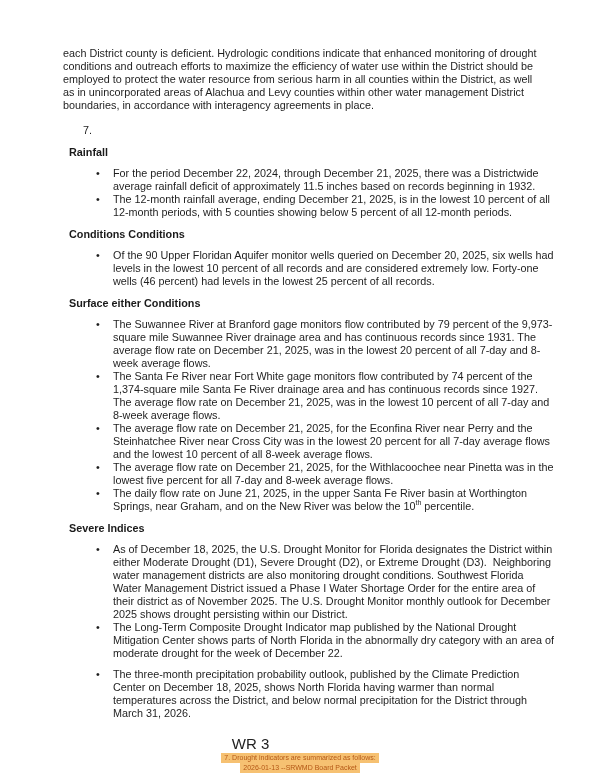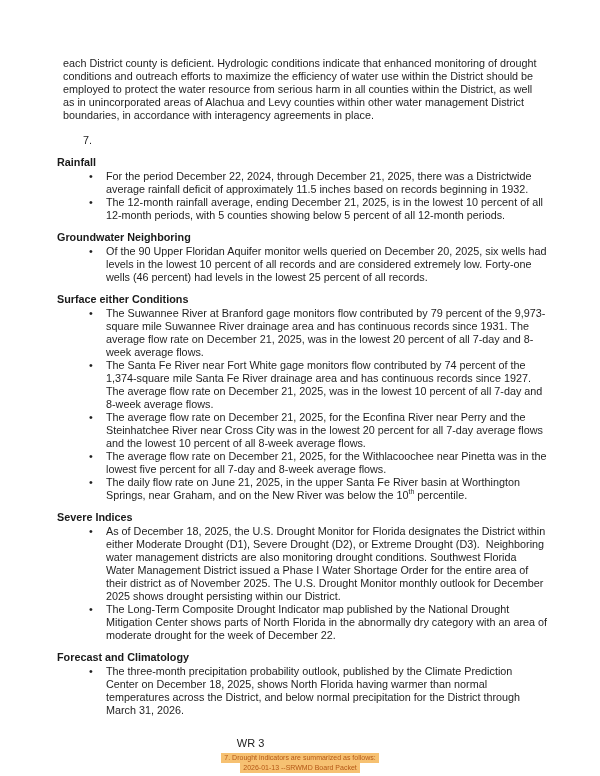--- a/index.html
+++ b/index.html
@@ -12,41 +12,41 @@
     position: relative;
     width: 600px; height: 776px;
     background: #ffffff;
     color: #1e1e1e;
     font-size: 10.8px;
     line-height: 13px;
     overflow: hidden;
   }
   .content {
     position: absolute;
-    top: 57px; left: 53px;
+    top: 47px; left: 53px;
     width: 522px;
   }
   .intro {
     margin: 0 0 0 10px;
     white-space: pre-wrap;
   }
   .item7 {
     display: flex;
     margin-top: 12px;
     margin-left: 30px;
   }
   .item7 .num { width: 42px; flex: 0 0 42px; }
   h2 {
     font-size: 10.8px;
     line-height: 13px;
     font-weight: bold;
-    margin: 9px 0 0 4px;
+    margin: 9px 0 0 16px;
     color: #1a1a1a;
   }
-  ul { list-style: none; margin: 1px; padding: 0; }
+  ul { list-style: none; margin: 8px; padding: 0; }
   li {
     position: relative;
     padding-left: 52px;
     white-space: pre-wrap;
   }
   li::before {
     content: "\2022";
     position: absolute;
     left: 35px;
     top: 0;
@@ -54,21 +54,21 @@
   sup {
     vertical-align: super;
     font-size: 7px;
     line-height: 0;
   }
   .footer-page {
     position: absolute;
     top: 737px; left: 0;
     width: 501px;
     text-align: center;
-    font-size: 11px;
+    font-size: 15px;
     line-height: 13px;
     color: #222222;
   }
   .annotation {
     position: absolute;
     top: 753px; left: 0;
     width: 600px;
     text-align: center;
     font-size: 7px;
     line-height: 10px;
@@ -100,21 +100,21 @@
       <h2>Rainfall</h2>
       <ul>
         <li>For the period December 22, 2024, through December 21, 2025, there was a Districtwide
 average rainfall deficit of approximately 11.5 inches based on records beginning in 1932.</li>
         <li>The 12-month rainfall average, ending December 21, 2025, is in the lowest 10 percent of all
 12-month periods, with 5 counties showing below 5 percent of all 12-month periods.</li>
       </ul>
     </section>
 
     <section>
-      <h2>Groundwater Neighboring</h2>
+      <h2>Conditions Conditions</h2>
       <ul>
         <li>Of the 90 Upper Floridan Aquifer monitor wells queried on December 20, 2025, six wells had
 levels in the lowest 10 percent of all records and are considered extremely low. Forty-one
 wells (46 percent) had levels in the lowest 25 percent of all records.</li>
       </ul>
     </section>
 
     <section>
       <h2>Surface either Conditions</h2>
       <ul>
@@ -145,21 +145,20 @@
 Water Management District issued a Phase I Water Shortage Order for the entire area of
 their district as of November 2025. The U.S. Drought Monitor monthly outlook for December
 2025 shows drought persisting within our District.</li>
         <li>The Long-Term Composite Drought Indicator map published by the National Drought
 Mitigation Center shows parts of North Florida in the abnormally dry category with an area of
 moderate drought for the week of December 22.</li>
       </ul>
     </section>
 
     <section>
-      <h2>Forecast and Climatology</h2>
       <ul>
         <li>The three-month precipitation probability outlook, published by the Climate Prediction
 Center on December 18, 2025, shows North Florida having warmer than normal
 temperatures across the District, and below normal precipitation for the District through
 March 31, 2026.</li>
       </ul>
     </section>
 
   </div>
 

